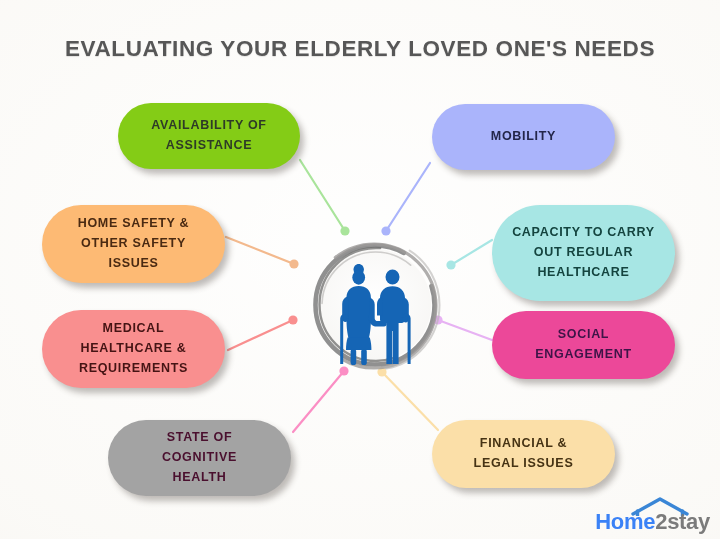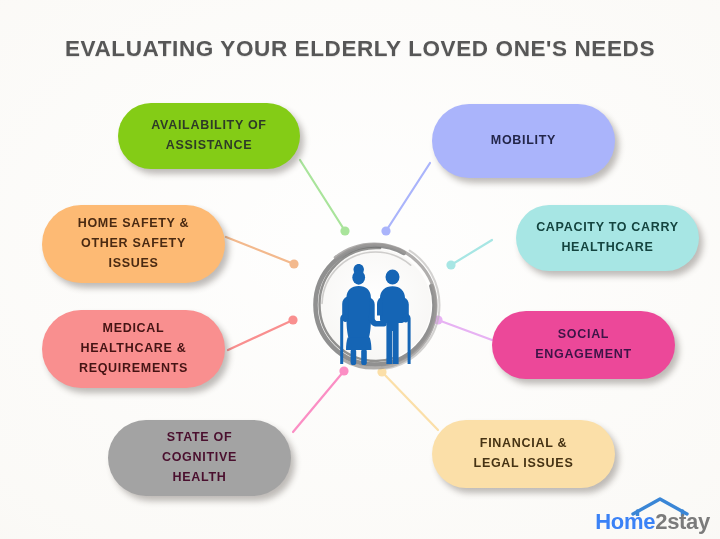--- a/index.html
+++ b/index.html
@@ -126,35 +126,36 @@
       </g>
   </svg>
 
   <div id="pill-layer">
       <div class="pill" style="left: 118px; top: 103px; width: 182px; height: 66px; background: #84cc16; color: rgb(46, 59, 39);">
         <div>
           <div>AVAILABILITY OF</div>
           <div>ASSISTANCE</div>
         </div>
       </div>
-      <div class="pill" style="left: 432px; top: 104px; width: 183px; height: 74px; background: rgb(170, 180, 251); color: rgb(35, 38, 74); justify-content: center;">
+      <div class="pill" style="left: 432px; top: 104px; width: 183px; height: 66px; background: rgb(170, 180, 251); color: rgb(35, 38, 74); justify-content: center;">
         <div>
           <div>MOBILITY</div>
         </div>
       </div>
       <div class="pill" style="left: 42px; top: 205px; width: 183px; height: 78px; background: #fdba74; color: rgb(74, 42, 18);">
         <div>
           <div>HOME SAFETY &amp;</div>
           <div>OTHER SAFETY</div>
           <div>ISSUES</div>
         </div>
       </div>
-      <div class="pill" style="left: 516px; top: 205px; width: 183px; height: 66px; background: rgb(167, 230, 228); color: rgb(20, 68, 63);">
+      <div class="pill" style="left: 492px; top: 205px; width: 183px; height: 96px; background: rgb(167, 230, 228); color: rgb(20, 68, 63);">
         <div>
           <div>CAPACITY TO CARRY</div>
+          <div>OUT REGULAR</div>
           <div>HEALTHCARE</div>
         </div>
       </div>
       <div class="pill" style="left: 42px; top: 310px; width: 183px; height: 78px; background: rgb(249, 143, 143); color: rgb(69, 20, 20);">
         <div>
           <div>MEDICAL</div>
           <div>HEALTHCARE &amp;</div>
           <div>REQUIREMENTS</div>
         </div>
       </div>

